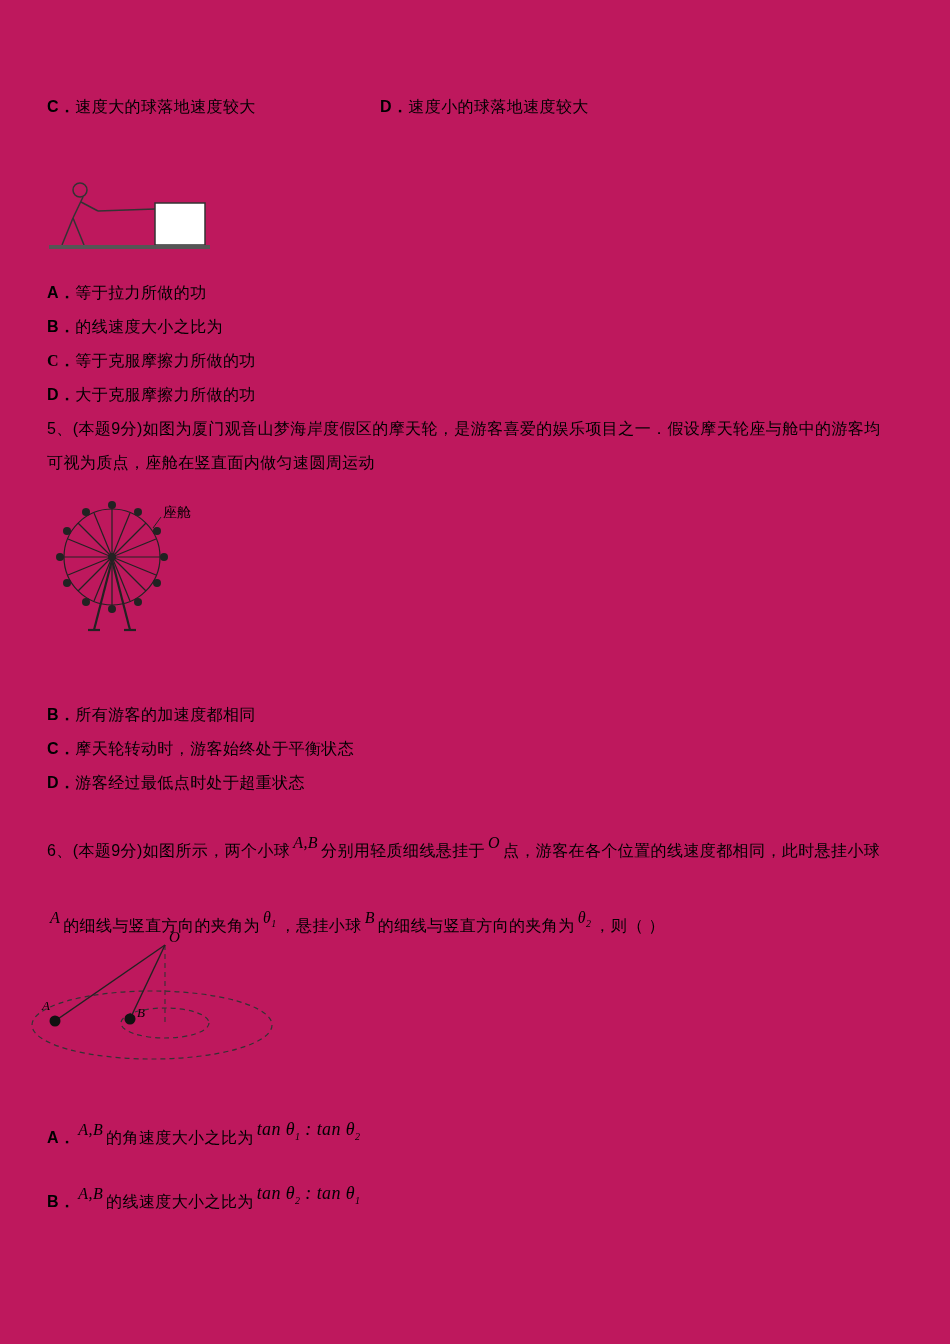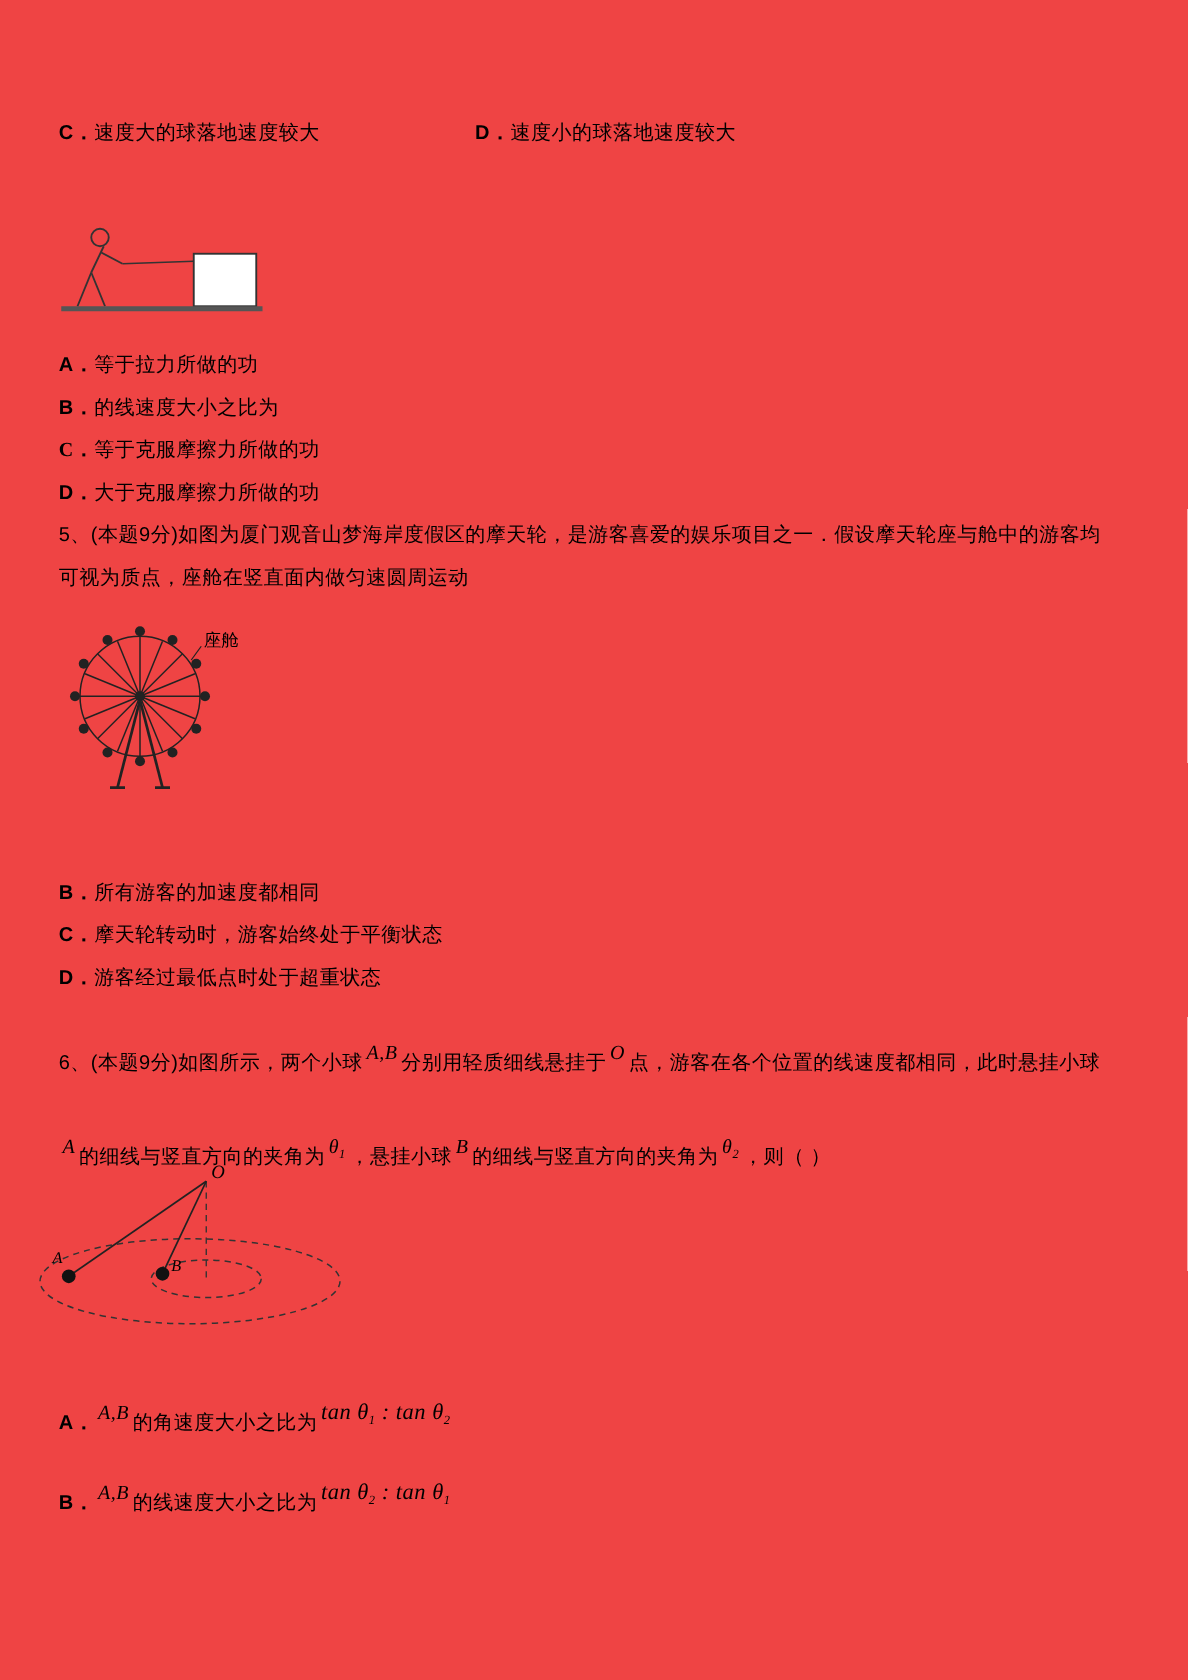--- a/index.html
+++ b/index.html
@@ -1,21 +1,21 @@
 <!DOCTYPE html>
 <html><head>
 <meta charset="utf-8">
 <style>
   * { margin:0; padding:0; box-sizing:border-box; }
   html, body { background:#ffffff; }
   .page {
     position:relative;
     width:950px;
     height:1344px;
-    background:#ef4444;
+    background:#be185d;
     font-family:"Liberation Sans","DejaVu Sans",sans-serif;
     font-size:16px;
     color:#000000;
     overflow:hidden;
   }
   .line {
     position:absolute;
     white-space:nowrap;
     line-height:22px;
     letter-spacing:0.4px;

